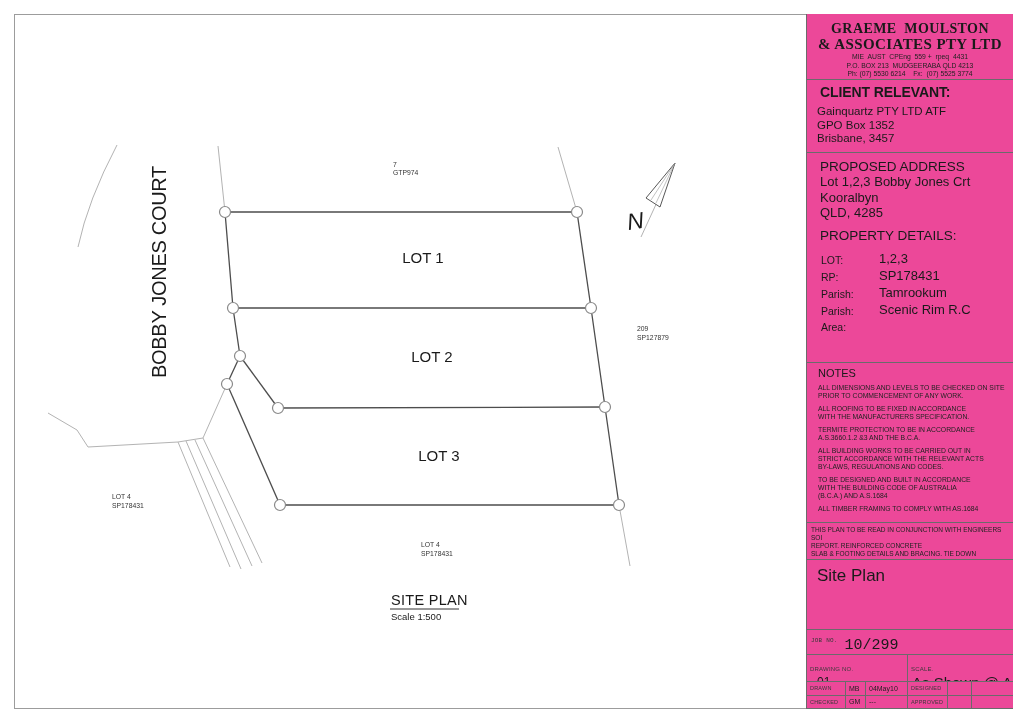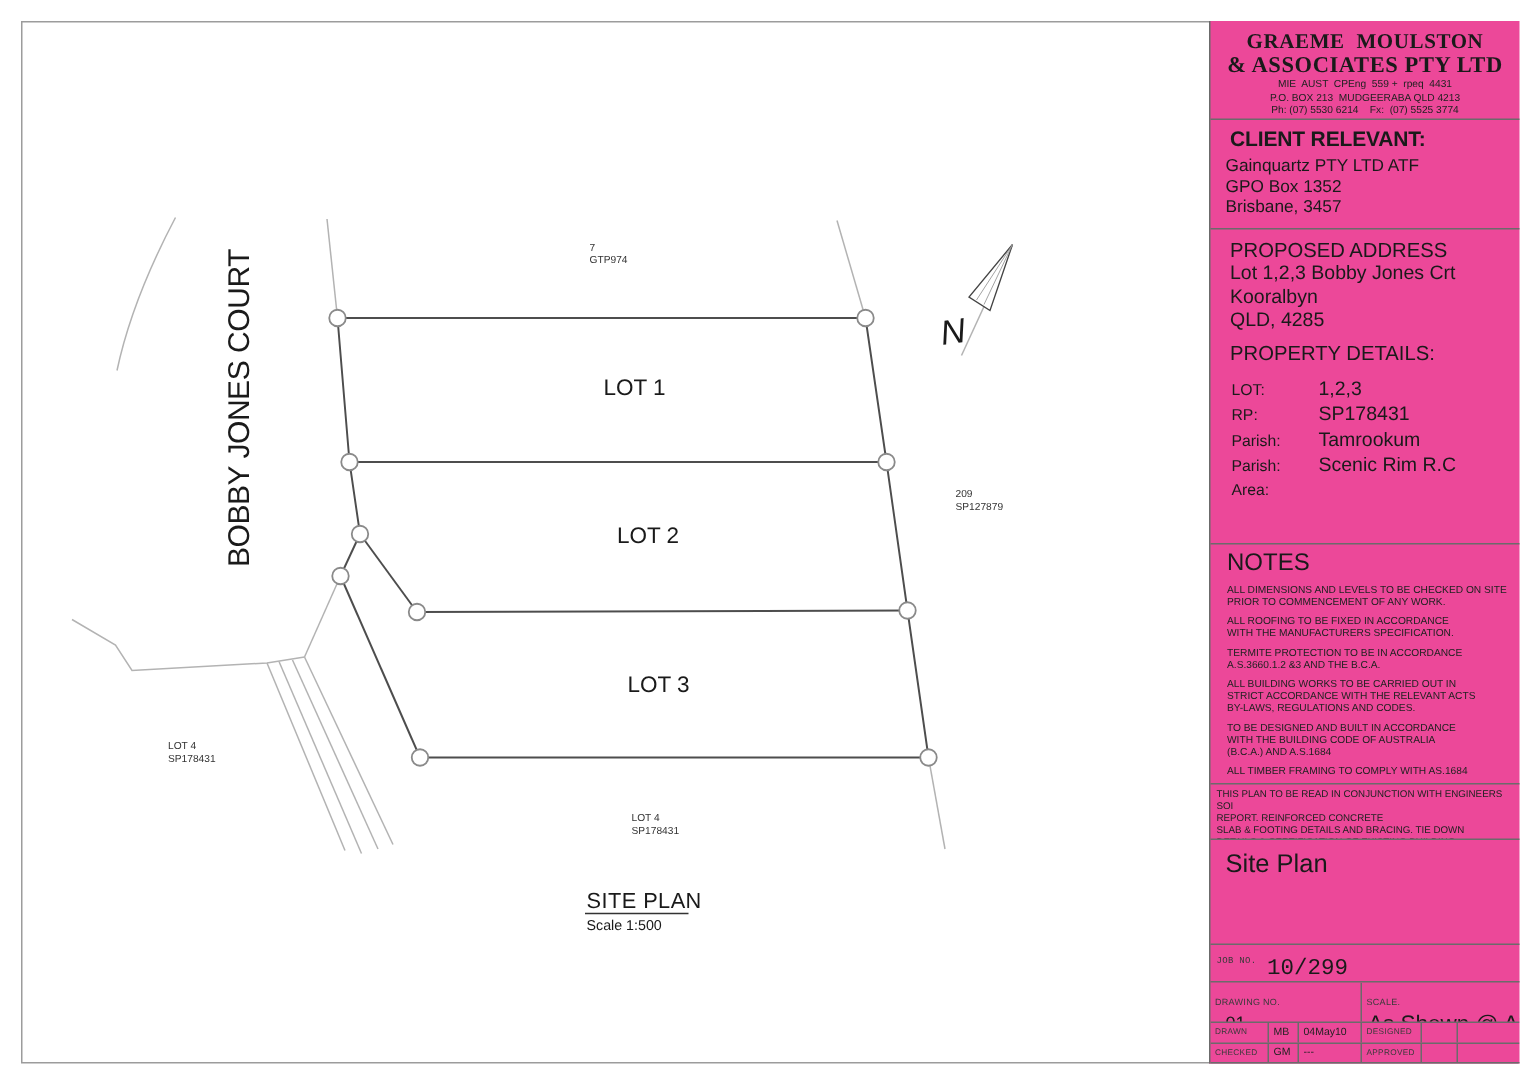--- a/index.html
+++ b/index.html
@@ -25,21 +25,21 @@
   .s-address{height:210px;}
   .addr-head,.prop-head{font-size:13.5px;margin:6px 0 0 13px;}
   .prop-head{margin-top:7px;}
   .addr-line{font-size:13px;line-height:15.5px;margin-left:13px;}
   .addr-line:first-of-type{margin-top:6px;}
   .prop-rows{margin-top:7px;}
   .prop-row{display:flex;height:16.8px;align-items:flex-end;}
   .prop-label{font-size:10.5px;margin-left:14px;width:58px;flex:none;}
   .prop-value{font-size:13px;}
   .s-notes{height:160px;}
-  .notes-head{font-size:16px;margin:4px 0 0 11px;}
+  .notes-head{font-size:11px;margin:4px 0 0 11px;}
   .s-notes p{font-size:6.8px;line-height:8px;margin:5px 0 0 11px;white-space:pre-line;color:#222;}
   .s-engnote{height:37px;}
   .s-engnote p{font-size:6.5px;line-height:8px;margin:3px 0 0 4px;white-space:pre-line;color:#222;}
   .s-title{height:70px;}
   .s-title .sheet-title{font-size:17px;margin:6px 0 0 10px;}
   .s-job{height:25px;display:flex;align-items:flex-end;font-family:Liberation Mono, monospace;}
   .mini{font-size:6px;color:#3a3a3a;letter-spacing:.2px;}
   .s-job .mini{margin-left:4px;align-self:flex-start;margin-top:7px;}
   .job-val{font-size:15px;margin-left:7px;}
   .s-table{height:54px;border-bottom:none;display:flex;flex-direction:column;}

